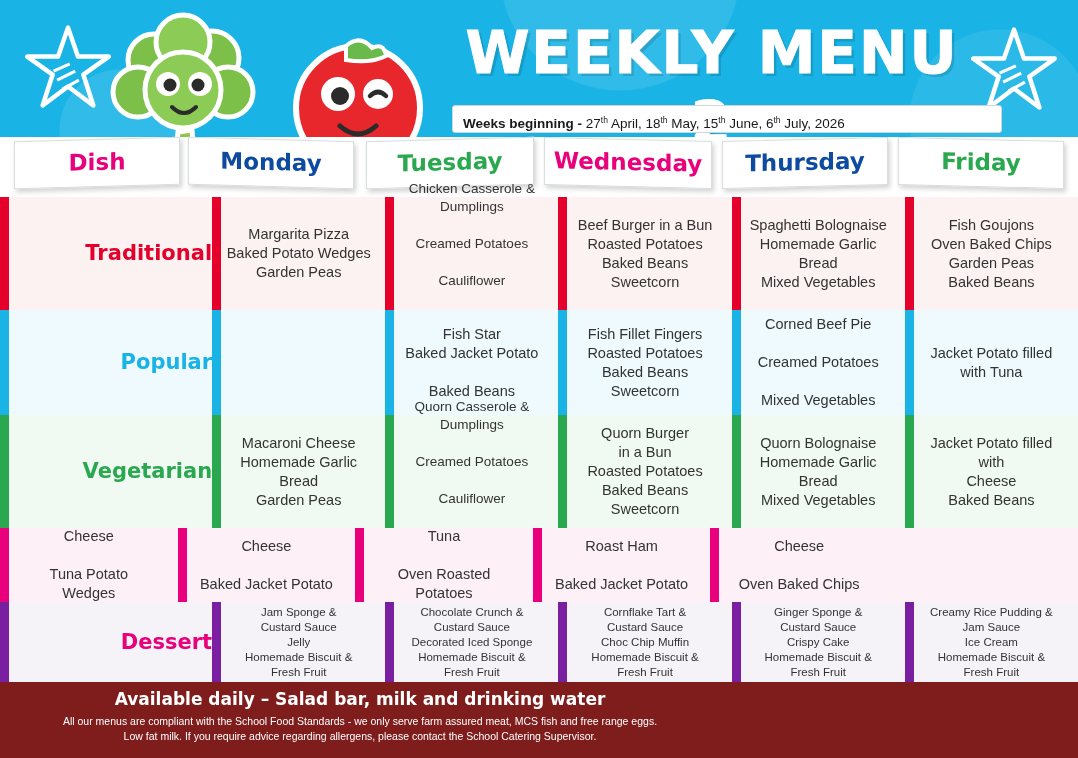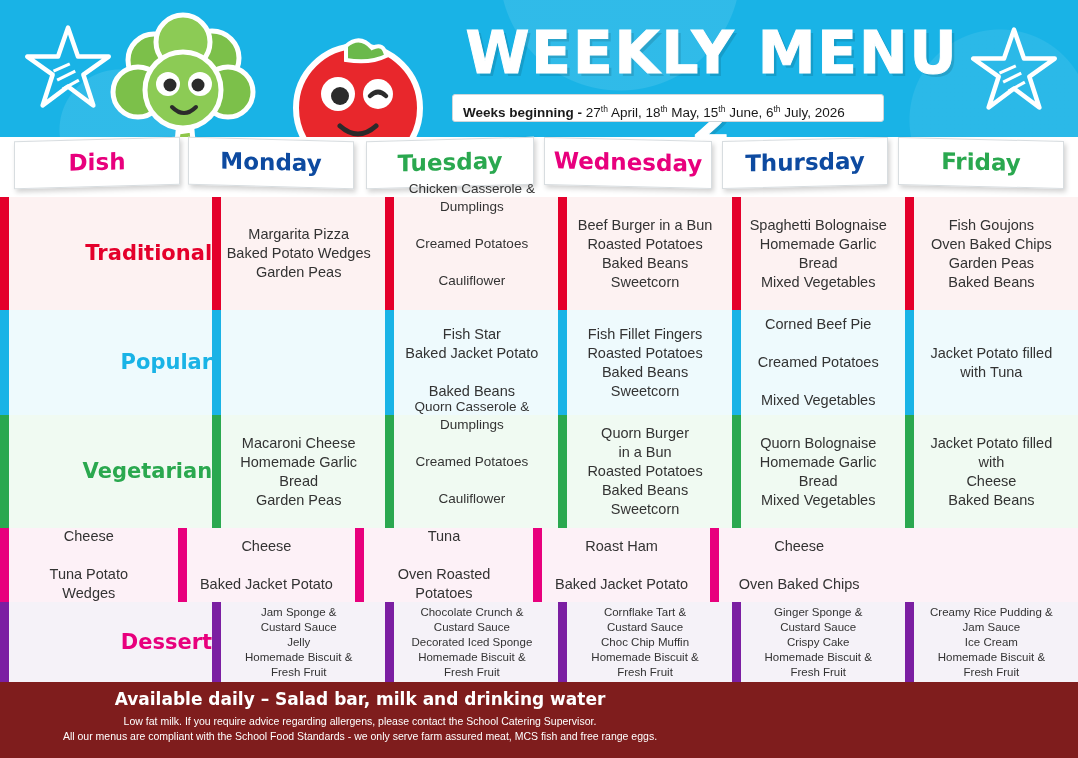--- a/index.html
+++ b/index.html
@@ -28,21 +28,21 @@
   .title {
     position:absolute; left:452px; top:18px; width:520px; height:72px;
     color:#ffffff;
     font-size:58px; font-weight:bold; letter-spacing:2px;
     font-family:"DejaVu Sans", sans-serif;
     text-align:center; line-height:70px;
     text-shadow:3px 3px 0 rgba(0,0,0,.12);
     -webkit-text-stroke:1px #ffffff;
   }
   .weeks-box {
-    position:absolute; left:452px; top:94px; width:432px; height:28px;
+    position:absolute; left:452px; top:105px; width:550px; height:28px;
     background:#ffffff; border:1px solid #cfd6da; border-radius:3px;
     font-size:13.5px; color:#1a1a1a; line-height:27px; padding-left:10px;
     white-space:nowrap;
   }
   .weeks-box b { font-weight:bold; }
   .weeks-box sup { font-size:8.5px; }
 
   
   .star {
     position:absolute; color:#ffffff; font-size:0; line-height:0;
@@ -458,19 +458,19 @@
           <div>Homemade Biscuit &amp;</div>
           <div>Fresh Fruit</div>
         </div>
       </div>
     </div>
   </div>
 
   <div class="footer">
     <div class="f1">Available daily – Salad bar, milk and drinking water</div>
     <div class="f2">
+      <div>All our menus are compliant with the School Food Standards - we only serve farm assured meat, MCS fish and free range eggs.</div>
       <div>Low fat milk. If you require advice regarding allergens, please contact the School Catering Supervisor.</div>
-      <div>All our menus are compliant with the School Food Standards - we only serve farm assured meat, MCS fish and free range eggs.</div>
     </div>
 
   </div>
 
 </div>
 
 </body></html>

